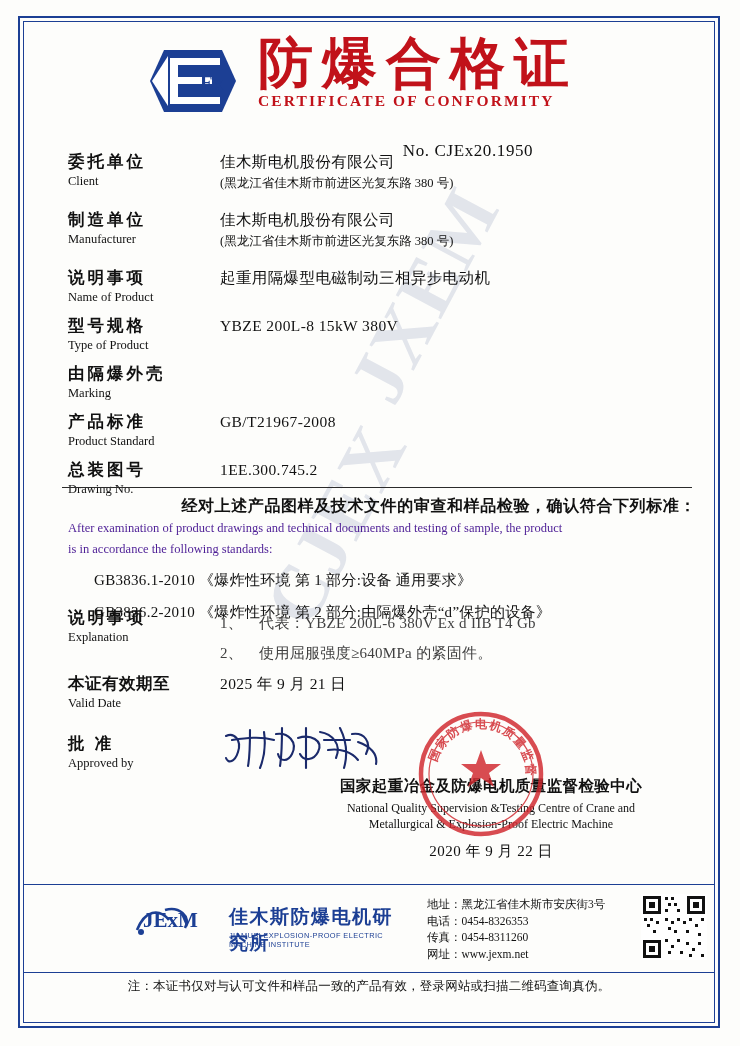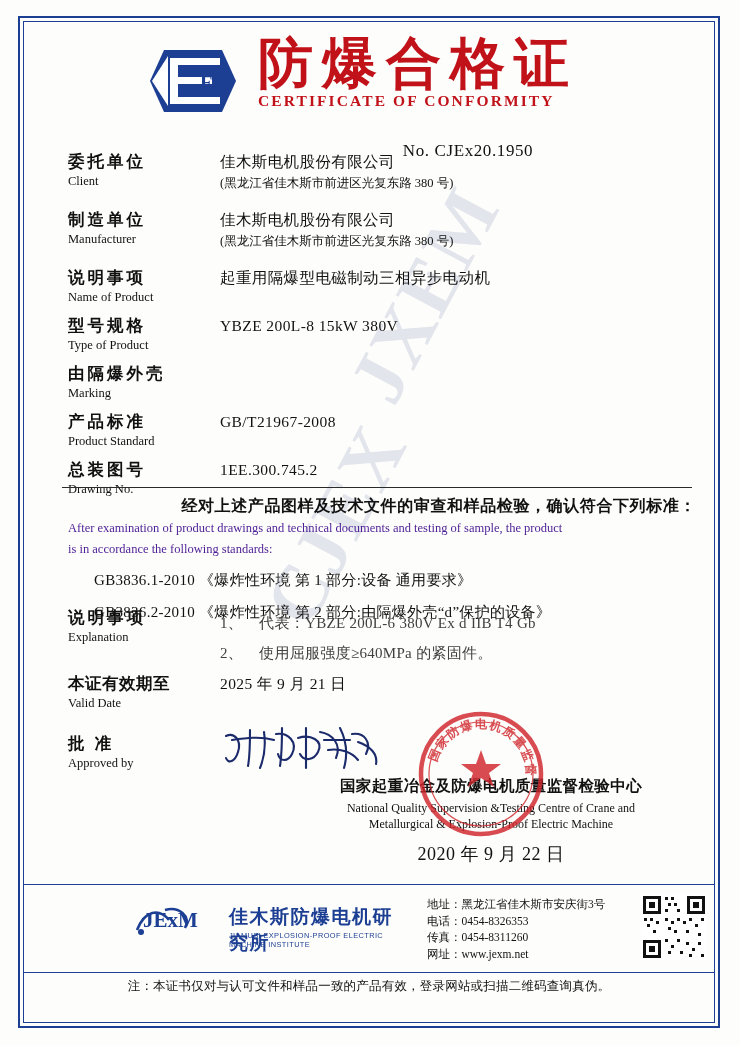--- a/index.html
+++ b/index.html
@@ -285,21 +285,21 @@
   }
   .issuer .en {
     font-family: "Liberation Serif", serif;
     font-size: 12px;
     color: #111;
     line-height: 16px;
     margin-top: 3px;
   }
   .issue-date {
     font-family: "Liberation Serif", serif;
-    font-size: 18px;
+    font-size: 15px;
     color: #111;
     margin-top: 10px;
     letter-spacing: 0.5px;
   }
 
   
   .footer-rule {
     position: absolute;
     left: 23px;
     top: 884px;

